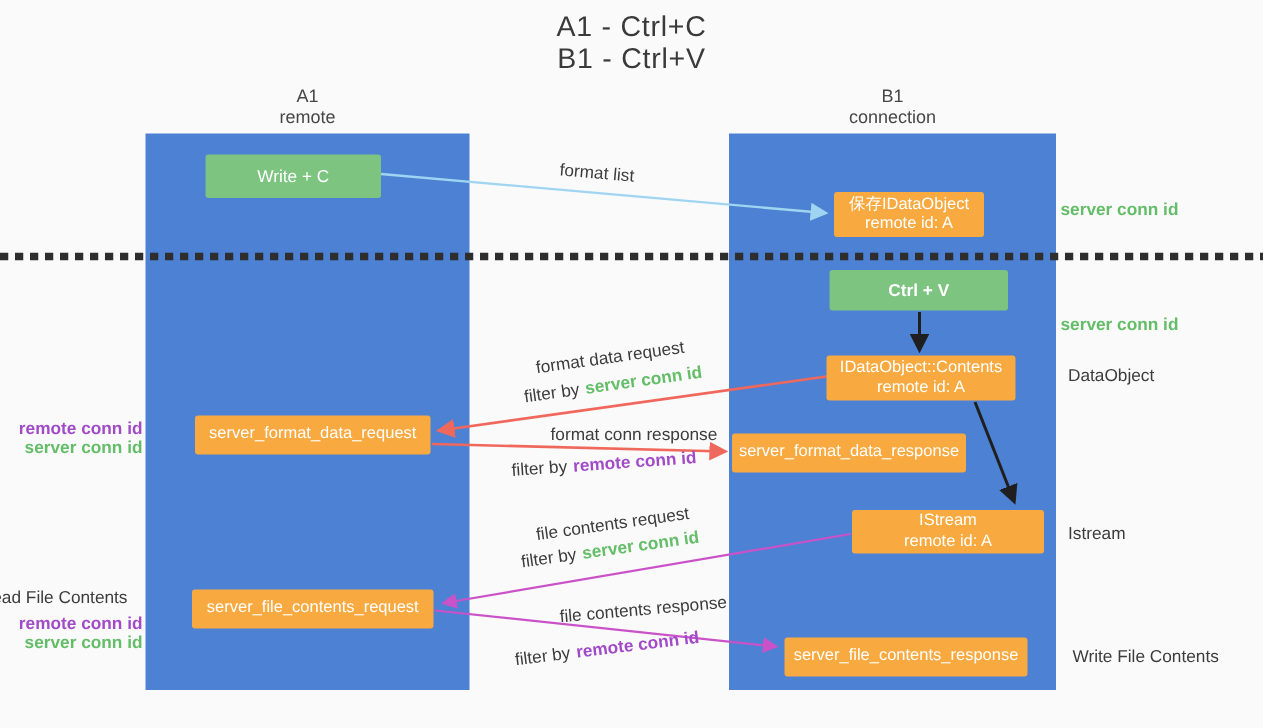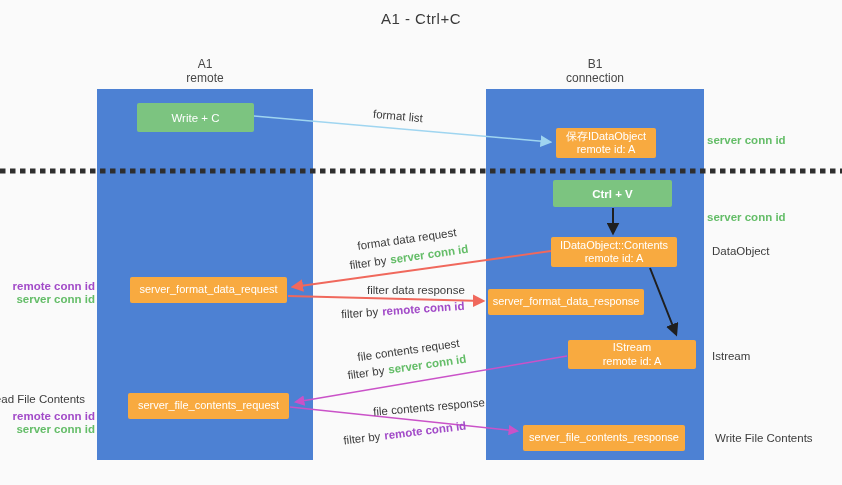--- a/index.html
+++ b/index.html
@@ -1,21 +1,21 @@
 <!DOCTYPE html>
 <html><head>
 <meta charset="utf-8">
 <style>
   * { margin:0; padding:0; box-sizing:border-box; }
   html,body { width:842px; height:485px; }
   body { font-family:"Liberation Sans", sans-serif; background:#fafafa; overflow:hidden; }
   .canvas { position:relative; width:842px; height:485px; background:#fafafa; }
 
   .title { position:absolute; left:0; top:8px; width:842px; text-align:center;
-           font-size:15px; color:#3a3a3a; line-height:21px; letter-spacing:0.5px; }
+           font-size:19px; color:#3a3a3a; line-height:21px; letter-spacing:0.5px; }
 
   .col-header { position:absolute; text-align:center; font-size:12px; color:#474747; line-height:14px; }
 
   .column { position:absolute; top:89px; height:371px; background:#4d81d3; }
 
   svg.arrows { position:absolute; left:0; top:0; width:842px; height:485px; pointer-events:none; }
 
   .node { position:absolute; color:#ffffff; text-align:center; border-radius:2px;
           display:flex; flex-direction:column; justify-content:center; align-items:center;
           white-space:nowrap; }
@@ -29,20 +29,21 @@
   .dark-t   { color:#3c3c3c; }
   .right-align { text-align:right; }
 </style>
 </head>
 <body>
 
 <div class="canvas">
 
   <div class="title">
     <div>A1 - Ctrl+C</div>
+    <div>B1 - Ctrl+V</div>
   </div>
 
   <div class="col-header" style="left:97px;top:57px;width:216px;">
     <div>A1</div>
     <div>remote</div>
   </div>
   <div class="col-header" style="left:486px;top:57px;width:218px;">
     <div>B1</div>
     <div>connection</div>
   </div>
@@ -122,21 +123,21 @@
     <div>server_file_contents_request</div>
   </div>
 
   <div class="lbl" style="left:373px;top:110px;transform:rotate(5deg);">format list</div>
 
   <div class="lbl" style="left:357px;top:233px;transform:rotate(-8deg);">format data request</div>
   <div class="lbl" style="left:349px;top:251px;transform:rotate(-8deg);">
     <span class="pfx dark-t">filter by</span><span class="green-t">server conn id</span>
   </div>
 
-  <div class="lbl" style="left:367px;top:284px;">filter data response</div>
+  <div class="lbl" style="left:367px;top:284px;">format conn response</div>
   <div class="lbl" style="left:341px;top:304px;transform:rotate(-4deg);">
     <span class="pfx dark-t">filter by</span><span class="purple-t">remote conn id</span>
   </div>
 
   <div class="lbl" style="left:357px;top:344px;transform:rotate(-8deg);">file contents request</div>
   <div class="lbl" style="left:347px;top:361px;transform:rotate(-8deg);">
     <span class="pfx dark-t">filter by</span><span class="green-t">server conn id</span>
   </div>
 
   <div class="lbl" style="left:373px;top:401px;transform:rotate(-5deg);">file contents response</div>

